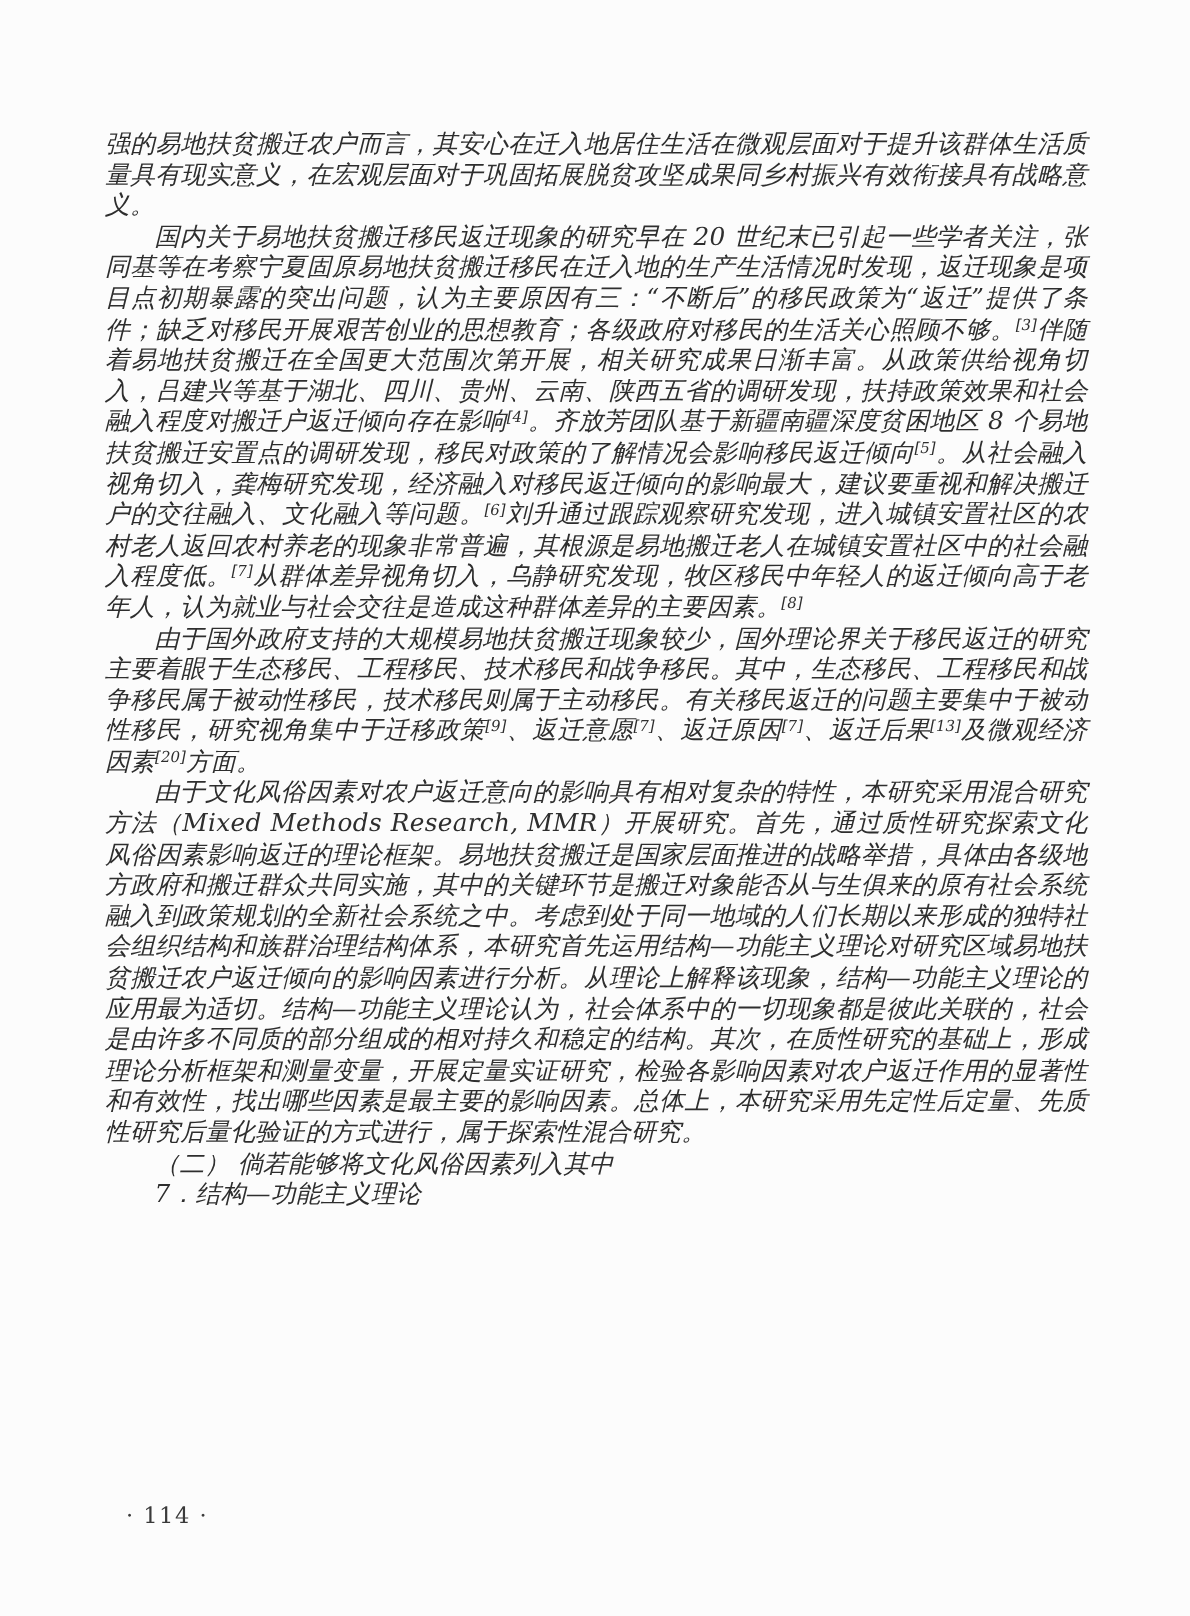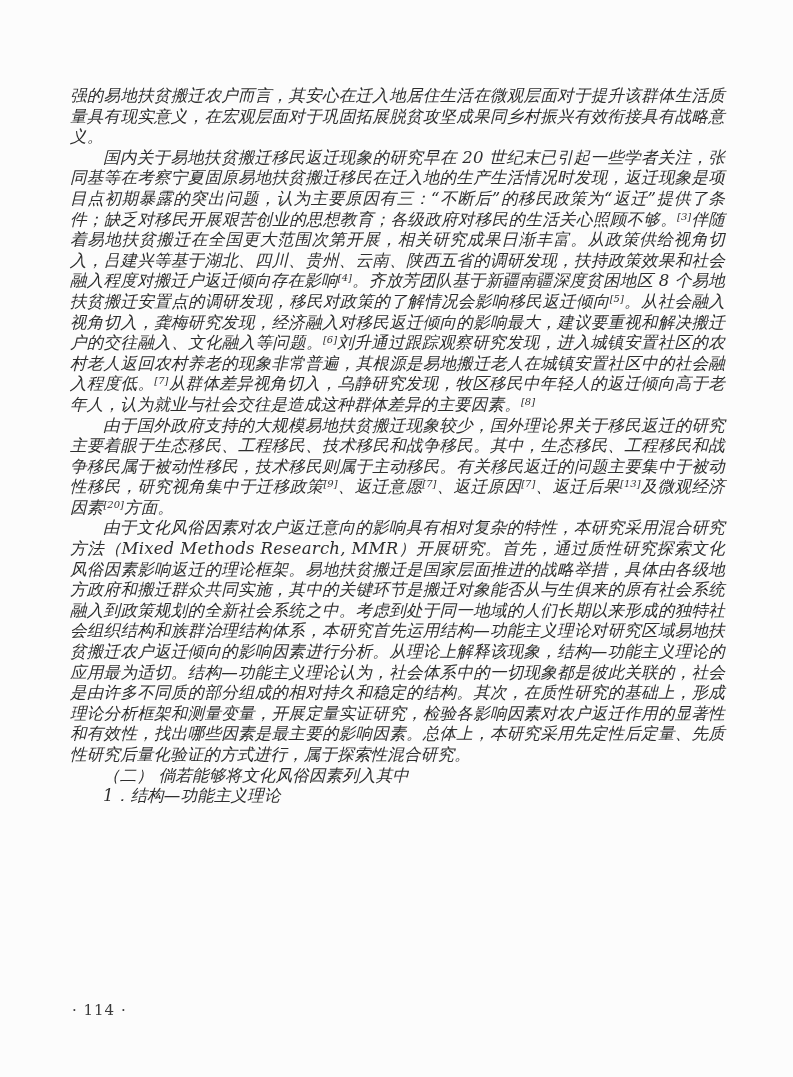--- a/index.html
+++ b/index.html
@@ -55,34 +55,34 @@
     text-indent: 2em;
   }
   sup.ref {
     font-size: 10px;
     line-height: 0;
     vertical-align: 5px;
     letter-spacing: 0;
   }
   .page-number {
     position: absolute;
-    left: 72px;
+    left: 84px;
     top: 1000px;
     font-size: 15px;
     line-height: 20px;
     letter-spacing: 1px;
     color: #3a3a3a;
   }
 </style>
 </head>
 <body style="background: rgb(252, 252, 252);">
 
 <div class="page" style="background: rgb(252, 252, 252); color: rgb(46, 46, 46);">
   <div class="content">
       <p class="no-indent">强的易地扶贫搬迁农户而言，其安心在迁入地居住生活在微观层面对于提升该群体生活质量具有现实意义，在宏观层面对于巩固拓展脱贫攻坚成果同乡村振兴有效衔接具有战略意义。</p>
       <p>国内关于易地扶贫搬迁移民返迁现象的研究早在 20 世纪末已引起一些学者关注，张同基等在考察宁夏固原易地扶贫搬迁移民在迁入地的生产生活情况时发现，返迁现象是项目点初期暴露的突出问题，认为主要原因有三：“不断后”的移民政策为“返迁”提供了条件；缺乏对移民开展艰苦创业的思想教育；各级政府对移民的生活关心照顾不够。<sup class="ref">[3]</sup>伴随着易地扶贫搬迁在全国更大范围次第开展，相关研究成果日渐丰富。从政策供给视角切入，吕建兴等基于湖北、四川、贵州、云南、陕西五省的调研发现，扶持政策效果和社会融入程度对搬迁户返迁倾向存在影响<sup class="ref">[4]</sup>。齐放芳团队基于新疆南疆深度贫困地区 8 个易地扶贫搬迁安置点的调研发现，移民对政策的了解情况会影响移民返迁倾向<sup class="ref">[5]</sup>。从社会融入视角切入，龚梅研究发现，经济融入对移民返迁倾向的影响最大，建议要重视和解决搬迁户的交往融入、文化融入等问题。<sup class="ref">[6]</sup>刘升通过跟踪观察研究发现，进入城镇安置社区的农村老人返回农村养老的现象非常普遍，其根源是易地搬迁老人在城镇安置社区中的社会融入程度低。<sup class="ref">[7]</sup>从群体差异视角切入，乌静研究发现，牧区移民中年轻人的返迁倾向高于老年人，认为就业与社会交往是造成这种群体差异的主要因素。<sup class="ref">[8]</sup></p>
       <p>由于国外政府支持的大规模易地扶贫搬迁现象较少，国外理论界关于移民返迁的研究主要着眼于生态移民、工程移民、技术移民和战争移民。其中，生态移民、工程移民和战争移民属于被动性移民，技术移民则属于主动移民。有关移民返迁的问题主要集中于被动性移民，研究视角集中于迁移政策<sup class="ref">[9]</sup>、返迁意愿<sup class="ref">[7]</sup>、返迁原因<sup class="ref">[7]</sup>、返迁后果<sup class="ref">[13]</sup>及微观经济因素<sup class="ref">[20]</sup>方面。</p>
       <p>由于文化风俗因素对农户返迁意向的影响具有相对复杂的特性，本研究采用混合研究方法（Mixed Methods Research, MMR）开展研究。首先，通过质性研究探索文化风俗因素影响返迁的理论框架。易地扶贫搬迁是国家层面推进的战略举措，具体由各级地方政府和搬迁群众共同实施，其中的关键环节是搬迁对象能否从与生俱来的原有社会系统融入到政策规划的全新社会系统之中。考虑到处于同一地域的人们长期以来形成的独特社会组织结构和族群治理结构体系，本研究首先运用结构—功能主义理论对研究区域易地扶贫搬迁农户返迁倾向的影响因素进行分析。从理论上解释该现象，结构—功能主义理论的应用最为适切。结构—功能主义理论认为，社会体系中的一切现象都是彼此关联的，社会是由许多不同质的部分组成的相对持久和稳定的结构。其次，在质性研究的基础上，形成理论分析框架和测量变量，开展定量实证研究，检验各影响因素对农户返迁作用的显著性和有效性，找出哪些因素是最主要的影响因素。总体上，本研究采用先定性后定量、先质性研究后量化验证的方式进行，属于探索性混合研究。</p>
       <p class="subsection">（二） 倘若能够将文化风俗因素列入其中</p>
-      <p class="subsection">1．结构—功能主义理论</p>
+      <p class="subsection">7．结构—功能主义理论</p>
     </div>
   <div class="page-number">· 114 ·</div>
 </div>
 
 </body></html>

